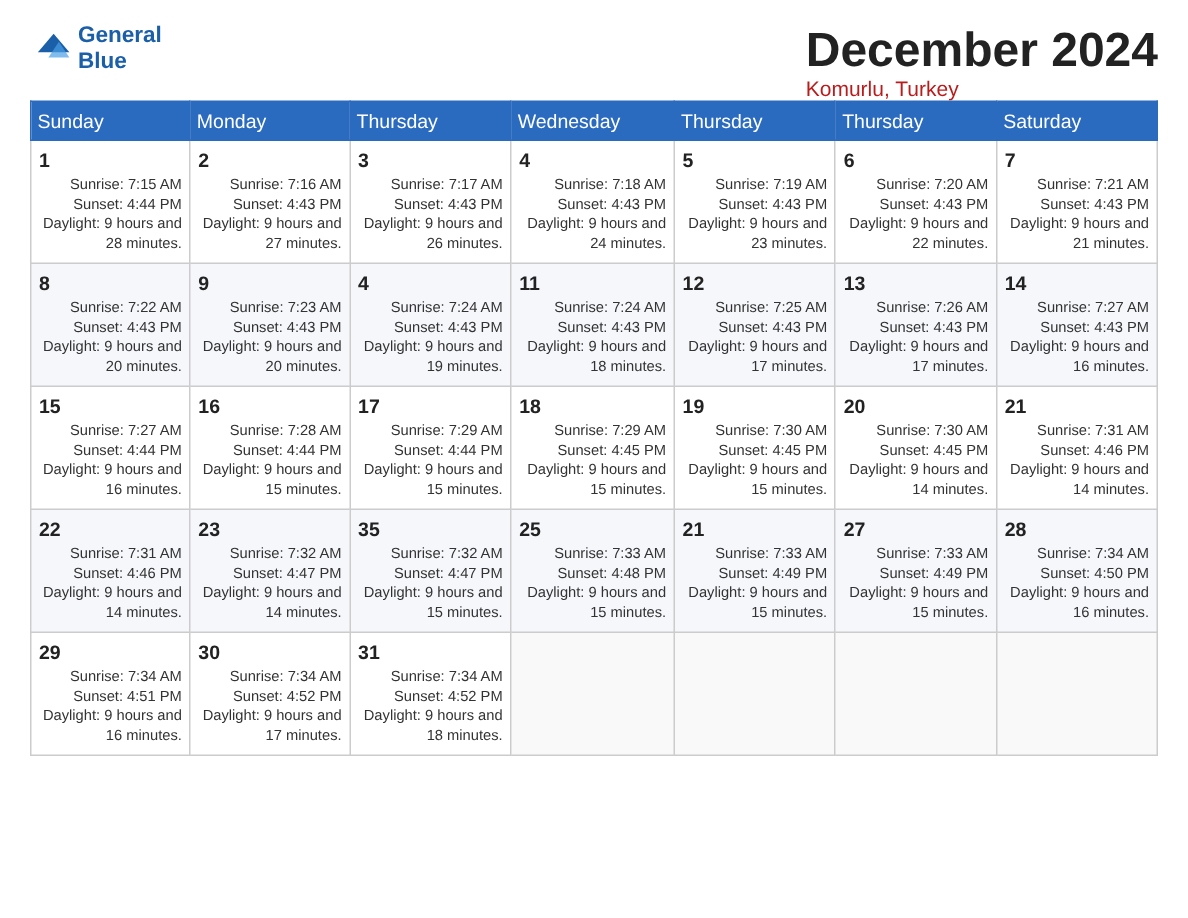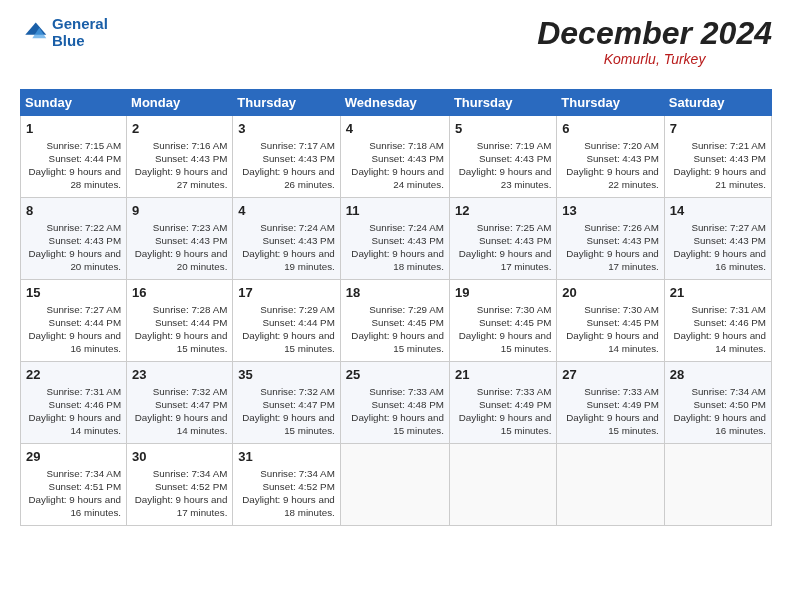--- a/index.html
+++ b/index.html
@@ -13,43 +13,42 @@
     .page {
       width: 792px;
       min-height: 612px;
       padding: 16px 20px 10px 20px;
       background: #fff;
     }
     .header {
       display: flex;
       justify-content: space-between;
       align-items: flex-start;
-      margin-bottom: 22px;
+      margin-bottom: 0;
     }
     .logo {
       display: flex;
       align-items: center;
       gap: 4px;
     }
     .logo-text {
       font-size: 15px;
       font-weight: bold;
       line-height: 1.1;
     }
     .logo-text span {
       color: #1a5fa8;
       display: block;
     }
     .logo-icon {
       width: 28px;
       height: 28px;
     }
     .title-block {
-      text-align: center;
-      font-style: italic;
+      text-align: left;
     }
     .month-title {
       font-size: 32px;
       font-weight: bold;
       color: #222;
       line-height: 1.1;
     }
     .subtitle {
       font-size: 14px;
       color: #b91c1c;
@@ -58,21 +57,21 @@
       width: 100%;
       border-collapse: collapse;
       font-size: 10.5px;
     }
     .calendar th {
       background: #2a6abf;
       color: #fff;
       padding: 5px 4px;
       text-align: left;
       font-size: 13px;
-      font-weight: bold;
+      font-weight: normal;
       border: 1px solid #2a6abf;
     }
     .calendar td {
       border: 1px solid #ccc;
       vertical-align: top;
       padding: 4px 5px;
       width: 113px;
       height: 82px;
       background: #fff;
       color: #222;

